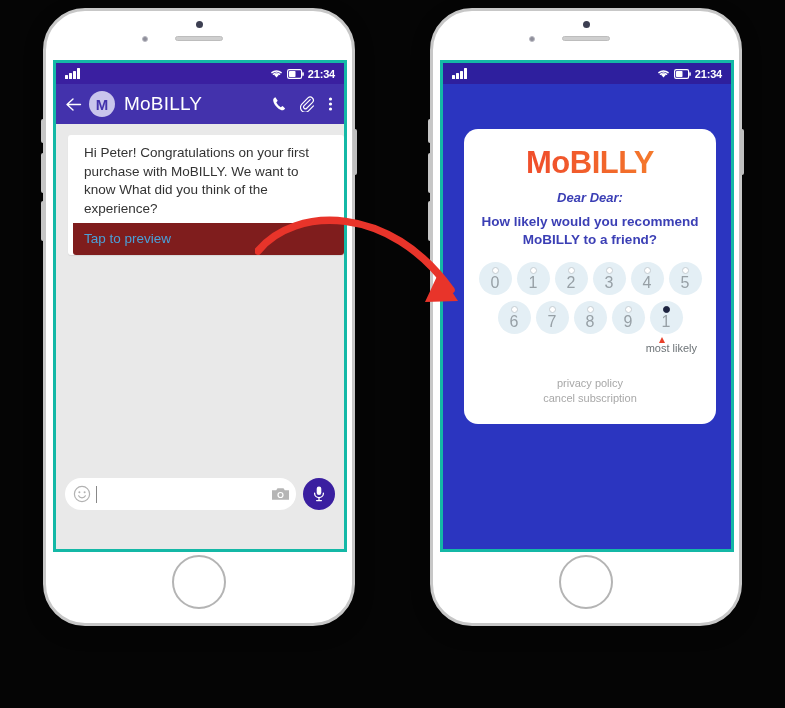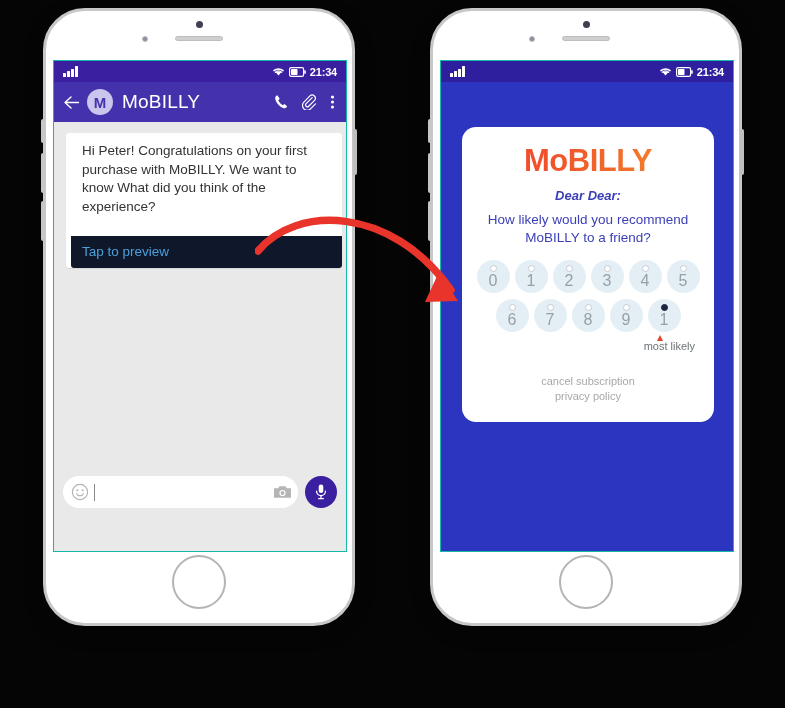--- a/index.html
+++ b/index.html
@@ -96,21 +96,21 @@
 
   
   .screen {
     position: absolute;
     left: 7px;
     top: 49px;
     width: 294px;
     height: 492px;
     overflow: hidden;
     background: #e9e9e9;
-    border: 1px solid #14b8a6;
+    border: 3px solid #14b8a6;
     box-sizing: border-box;
   }
 
   
   .statusbar {
     height: 21px;
     background: #3a1fa0;
     display: flex;
     align-items: center;
     justify-content: space-between;
@@ -204,23 +204,23 @@
     padding: 9px 11px 0 16px;
     box-sizing: border-box;
     box-shadow: 0 1px 1px rgba(0,0,0,0.08);
   }
   .bubble-text {
     font-size: 13.5px;
     line-height: 1.38;
     color: #333;
   }
   .bubble-preview {
-    margin: 19px -11px 0 -11px;
+    margin: 4px -11px 0 -11px;
     padding: 8px 11px 9px 11px;
-    background: #0f172a;
+    background: #7f1d1d;
     color: #4aa0d8;
     font-size: 13.5px;
     border-radius: 0 0 3px 3px;
   }
 
   
   .inputbar {
     position: absolute;
     bottom: 0;
     left: 0; right: 0;
@@ -290,21 +290,21 @@
   }
   .dear {
     font-size: 13px;
     font-style: italic;
     font-weight: bold;
     color: #3b3fb5;
     margin-bottom: 8px;
   }
   .question {
     font-size: 13.5px;
-    font-weight: normal;
+    font-weight: bold;
     color: #3b3fb5;
     line-height: 1.3;
     margin-bottom: 14px;
   }
   .rating-row {
     display: flex;
     justify-content: center;
     gap: 5px;
     margin-bottom: 6px;
   }
@@ -584,22 +584,22 @@
             </div>
           </div>
 
           <div class="most-likely-wrap">
             <span class="up-caret"></span>
             <span class="most-likely">most likely</span>
           </div>
 
 
           <div class="footer-links">
+            <a href="#">privacy policy</a>
             <a href="#">cancel subscription</a>
-            <a href="#">privacy policy</a>
           </div>
 
         </div>
       </div>
 
     </div>
     <div class="home-btn"></div>
   </div>
 
   <svg class="arrow-svg" viewBox="0 0 250 120">

